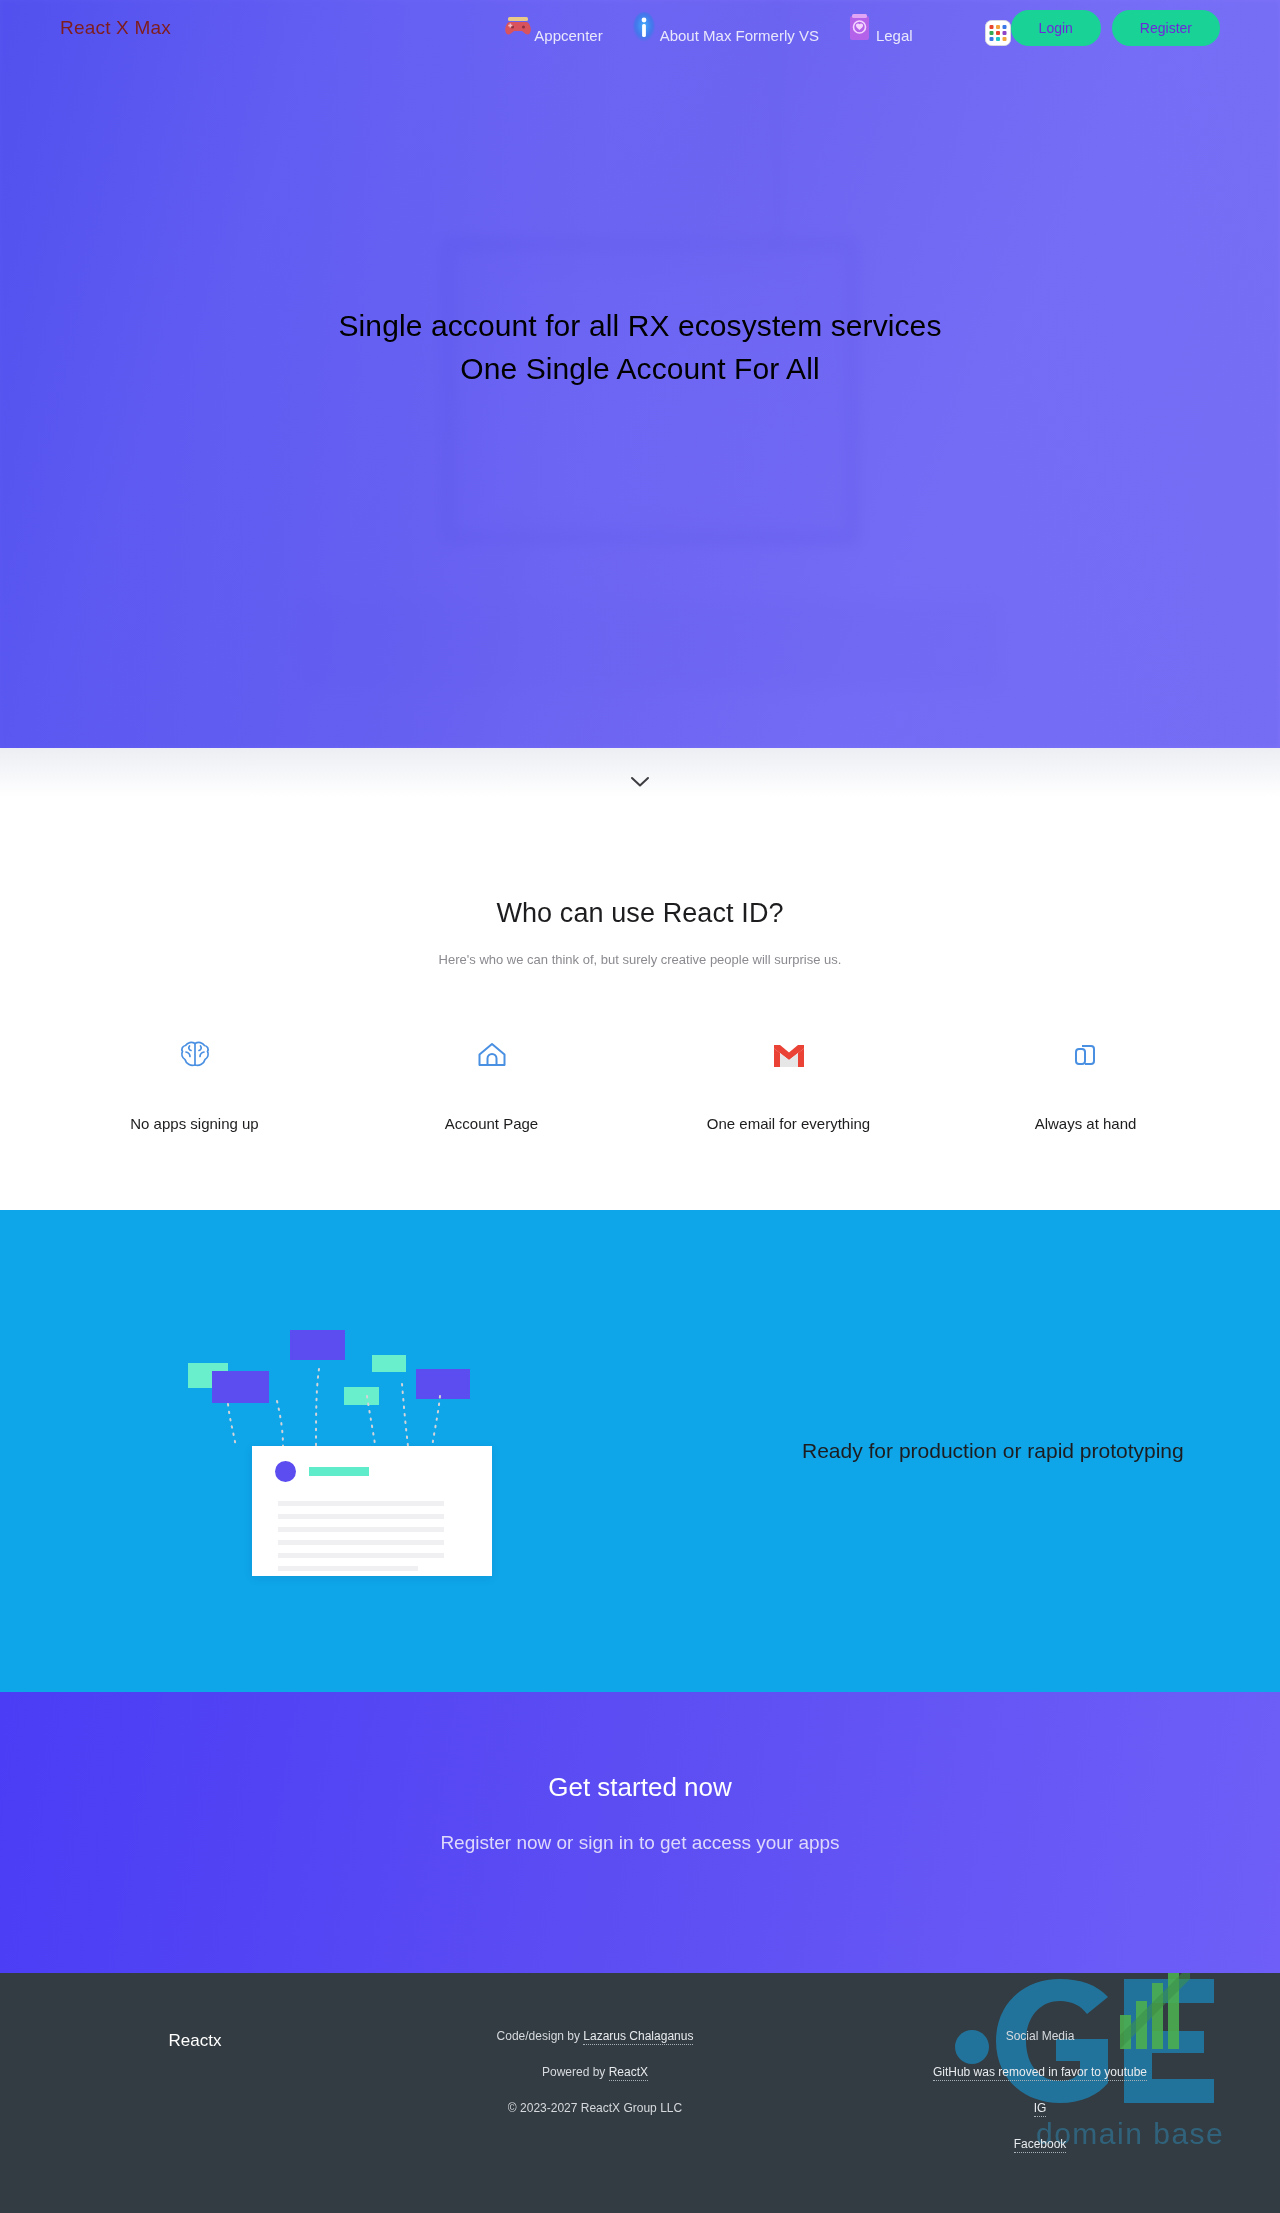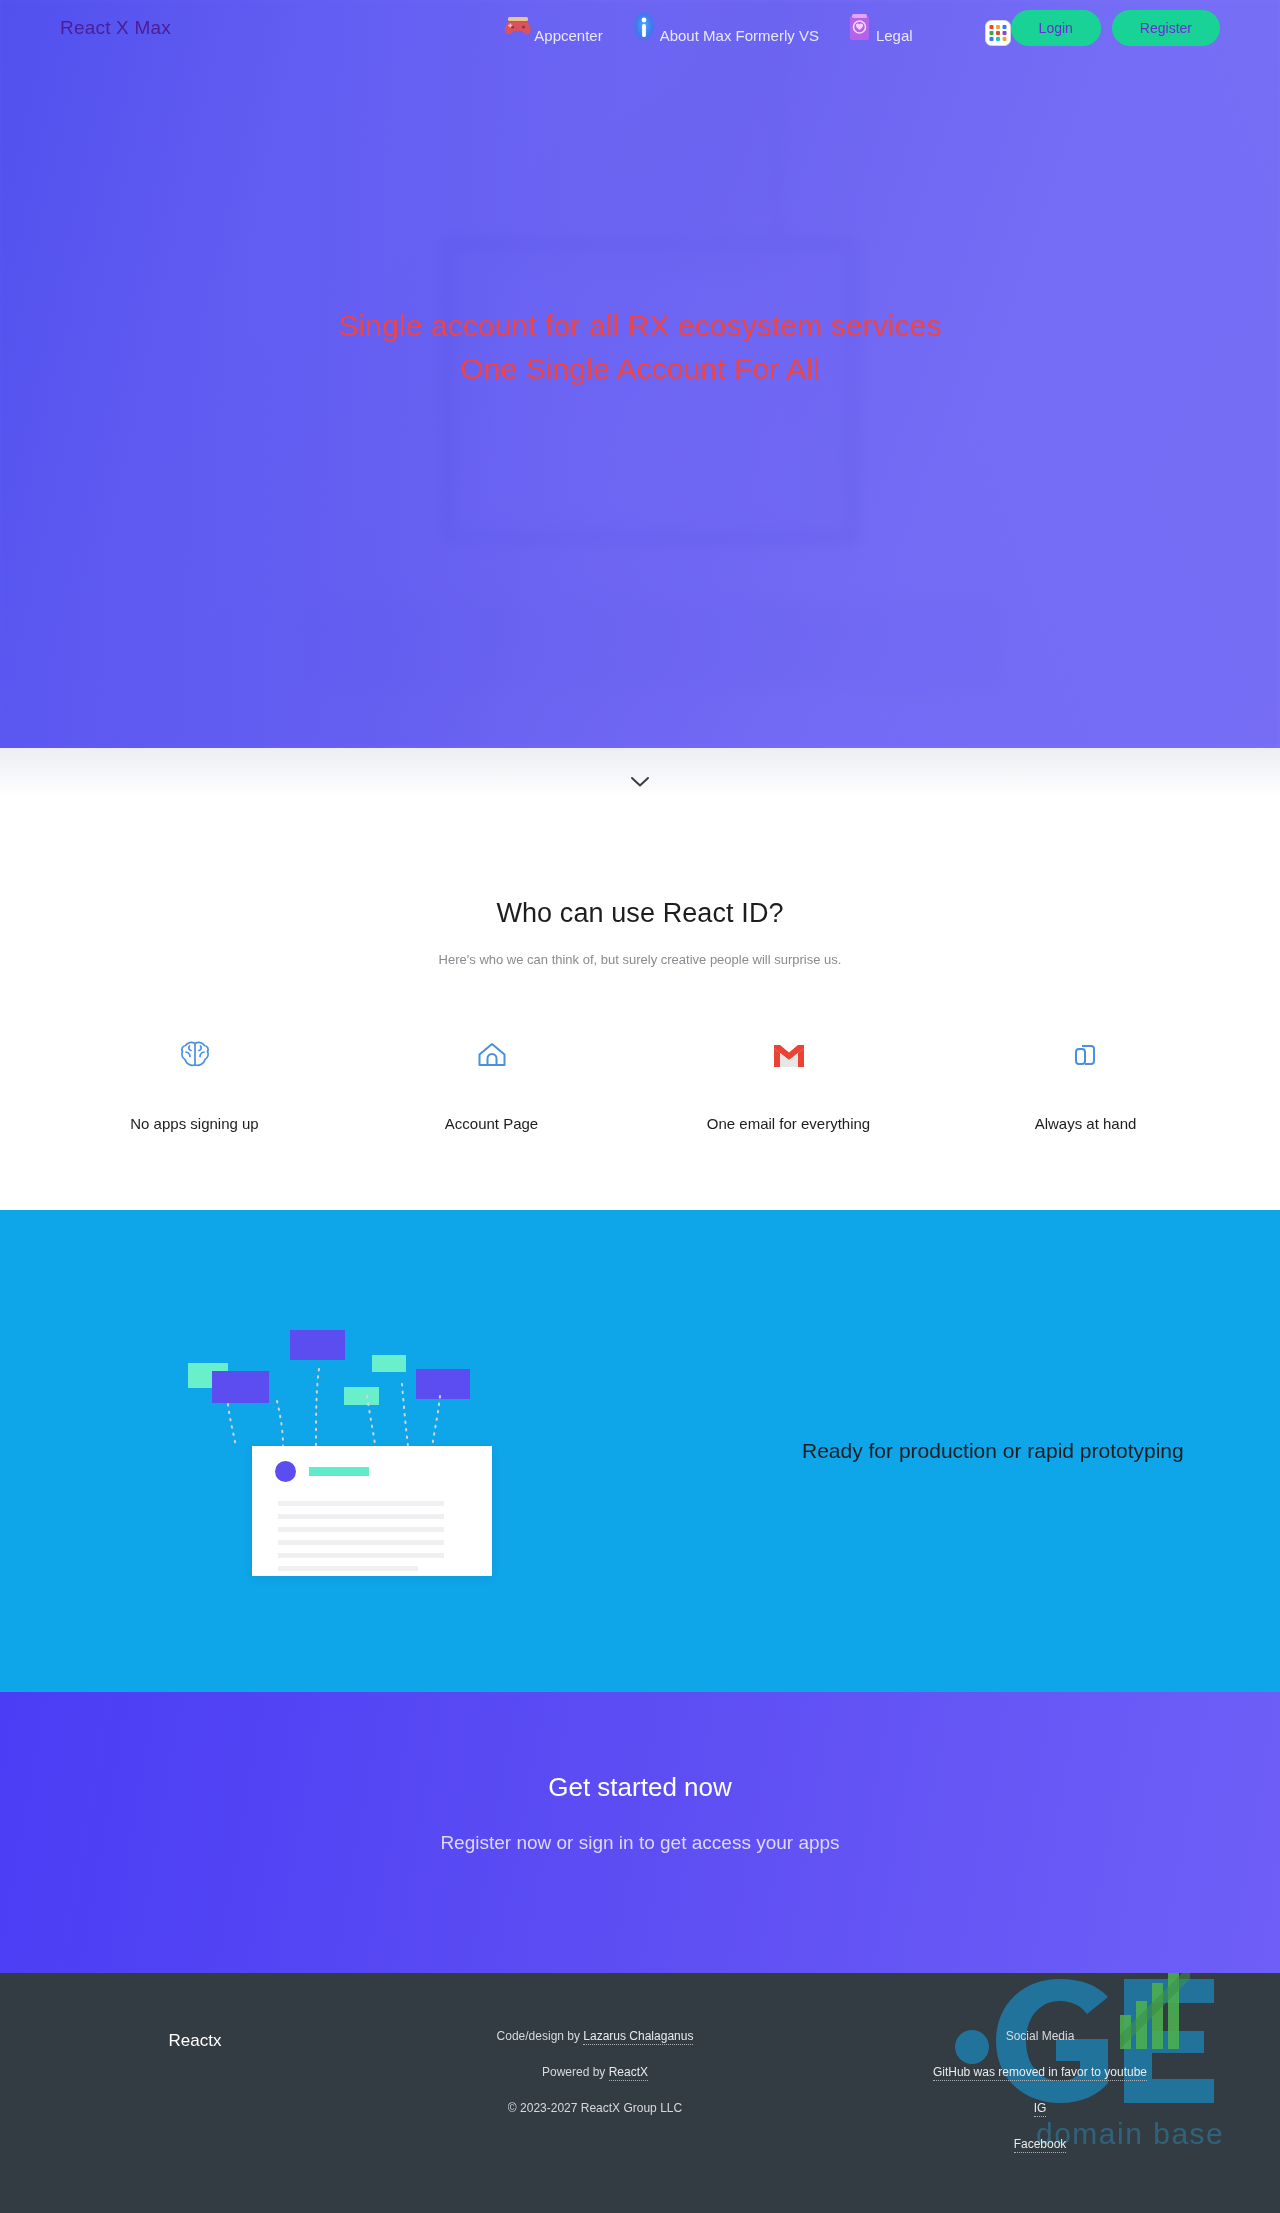--- a/index.html
+++ b/index.html
@@ -63,21 +63,21 @@
 
   
   .navbar {
     position: absolute; top: 0; left: 0;
     width: 1280px; height: 56px;
     display: flex; align-items: center;
     padding: 0 60px;
     z-index: 5;
   }
   .brand {
-    color: #4c1d95;
+    color: #7f1d1d;
     font-size: 19px;
     letter-spacing: .2px;
     white-space: nowrap;
     margin-right: 60px;
   }
   .nav-links { display: flex; align-items: flex-end; gap: 26px; flex: 1; justify-content: flex-end; }
   .nav-link {
     display: flex; align-items: flex-end;
     color: #e9e7fb; font-size: 15px;
     text-decoration: none; white-space: nowrap;
@@ -100,21 +100,21 @@
     font-family: "Liberation Sans", sans-serif;
   }
 
   .hero-copy {
     position: absolute;
     top: 304px; left: 0; width: 1280px;
     text-align: center;
     z-index: 4;
   }
   .hero-copy .line {
-    color: #ef4444;
+    color: #000000;
     font-size: 30px;
     font-weight: 400;
     line-height: 43px;
     letter-spacing: .1px;
   }
 
   
   .cue-band {
     position: relative;
     width: 1280px; height: 70px;

